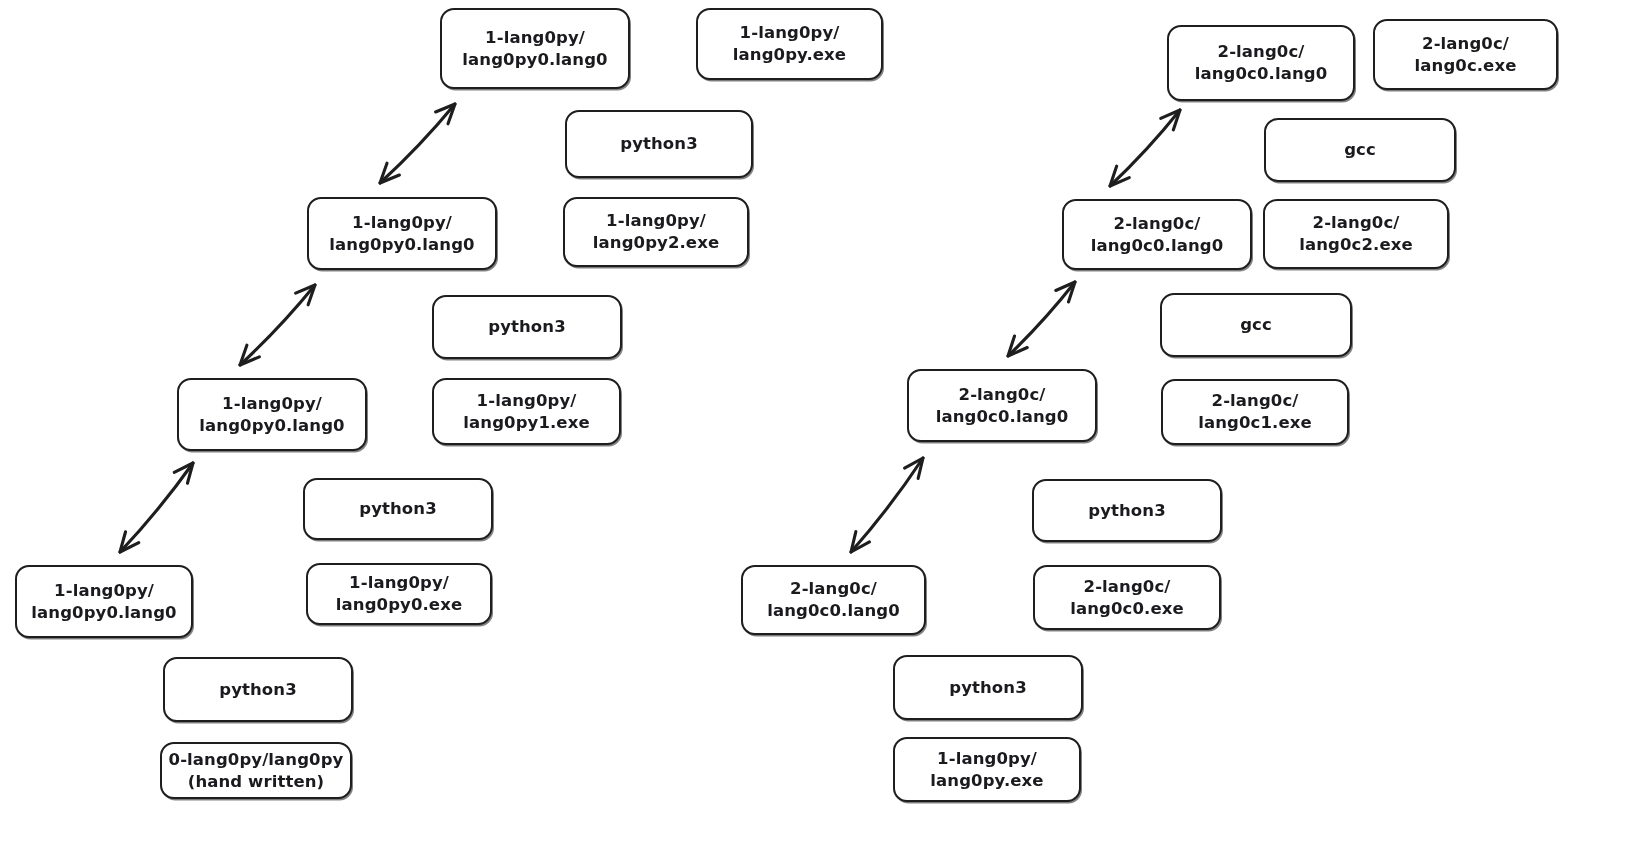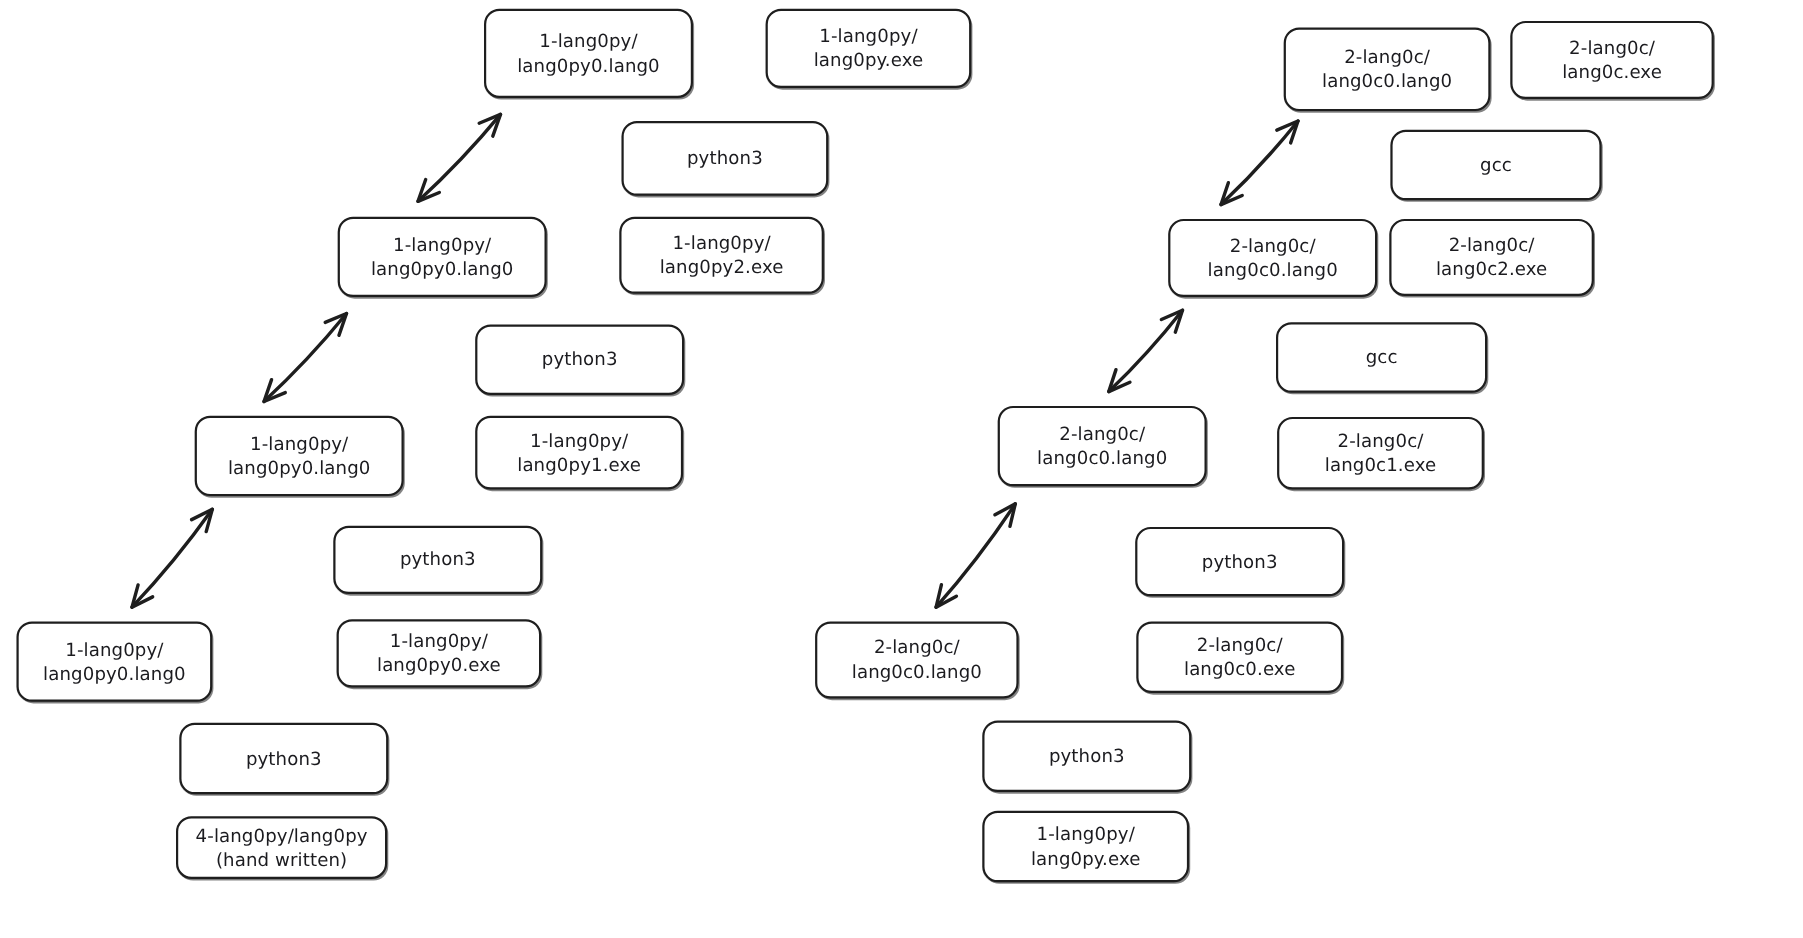--- a/index.html
+++ b/index.html
@@ -10,20 +10,21 @@
   }
   body {
     font-family: "DejaVu Sans", sans-serif;
   }
   #canvas {
     position: relative;
     width: 1639px;
     height: 853px;
     background: #ffffff;
     overflow: hidden;
+    font-weight: bold;
   }
   .node {
     position: absolute;
     box-sizing: border-box;
     display: flex;
     align-items: center;
     justify-content: center;
     text-align: center;
     background: #ffffff;
     color: #1b1b1f;
@@ -102,21 +103,21 @@
     <div class="node" style="left: 177px; top: 378px; width: 190px; height: 73px;"><span class="node-inner">1-lang0py/
 lang0py0.lang0</span></div>
     <div class="node" style="left: 432px; top: 378px; width: 189px; height: 67px;"><span class="node-inner">1-lang0py/
 lang0py1.exe</span></div>
     <div class="node" style="left: 303px; top: 478px; width: 190px; height: 62px;"><span class="node-inner">python3</span></div>
     <div class="node" style="left: 15px; top: 565px; width: 178px; height: 73px;"><span class="node-inner">1-lang0py/
 lang0py0.lang0</span></div>
     <div class="node" style="left: 306px; top: 563px; width: 186px; height: 62px;"><span class="node-inner">1-lang0py/
 lang0py0.exe</span></div>
     <div class="node" style="left: 163px; top: 657px; width: 190px; height: 65px;"><span class="node-inner">python3</span></div>
-    <div class="node" style="left: 160px; top: 742px; width: 192px; height: 57px;"><span class="node-inner">4-lang0py/lang0py
+    <div class="node" style="left: 160px; top: 742px; width: 192px; height: 57px;"><span class="node-inner">0-lang0py/lang0py
 (hand written)</span></div>
     <div class="node" style="left: 1167px; top: 25px; width: 188px; height: 76px;"><span class="node-inner">2-lang0c/
 lang0c0.lang0</span></div>
     <div class="node" style="left: 1373px; top: 19px; width: 185px; height: 71px;"><span class="node-inner">2-lang0c/
 lang0c.exe</span></div>
     <div class="node" style="left: 1264px; top: 118px; width: 192px; height: 64px;"><span class="node-inner">gcc</span></div>
     <div class="node" style="left: 1062px; top: 199px; width: 190px; height: 71px;"><span class="node-inner">2-lang0c/
 lang0c0.lang0</span></div>
     <div class="node" style="left: 1263px; top: 199px; width: 186px; height: 70px;"><span class="node-inner">2-lang0c/
 lang0c2.exe</span></div>

